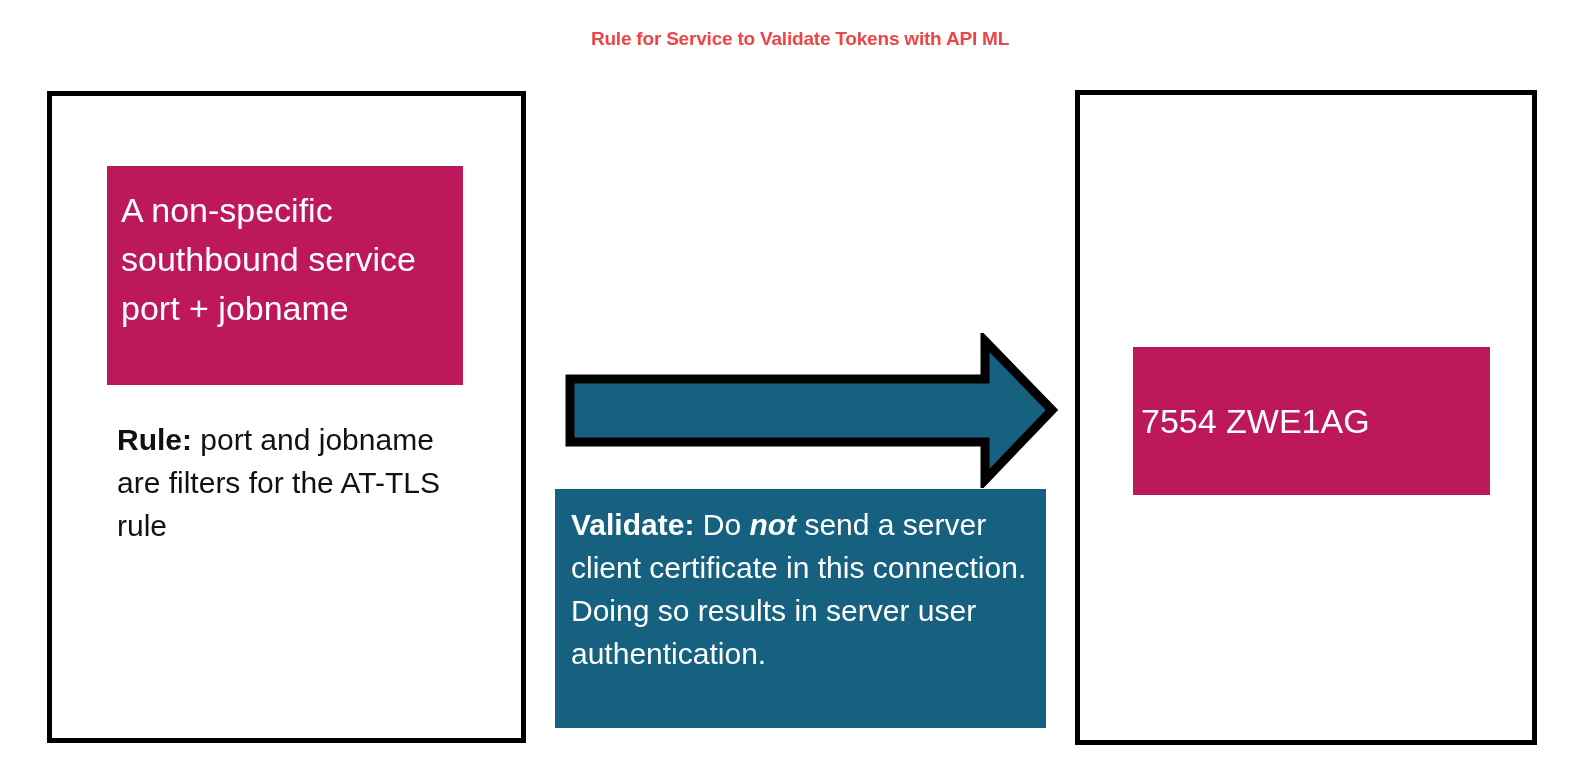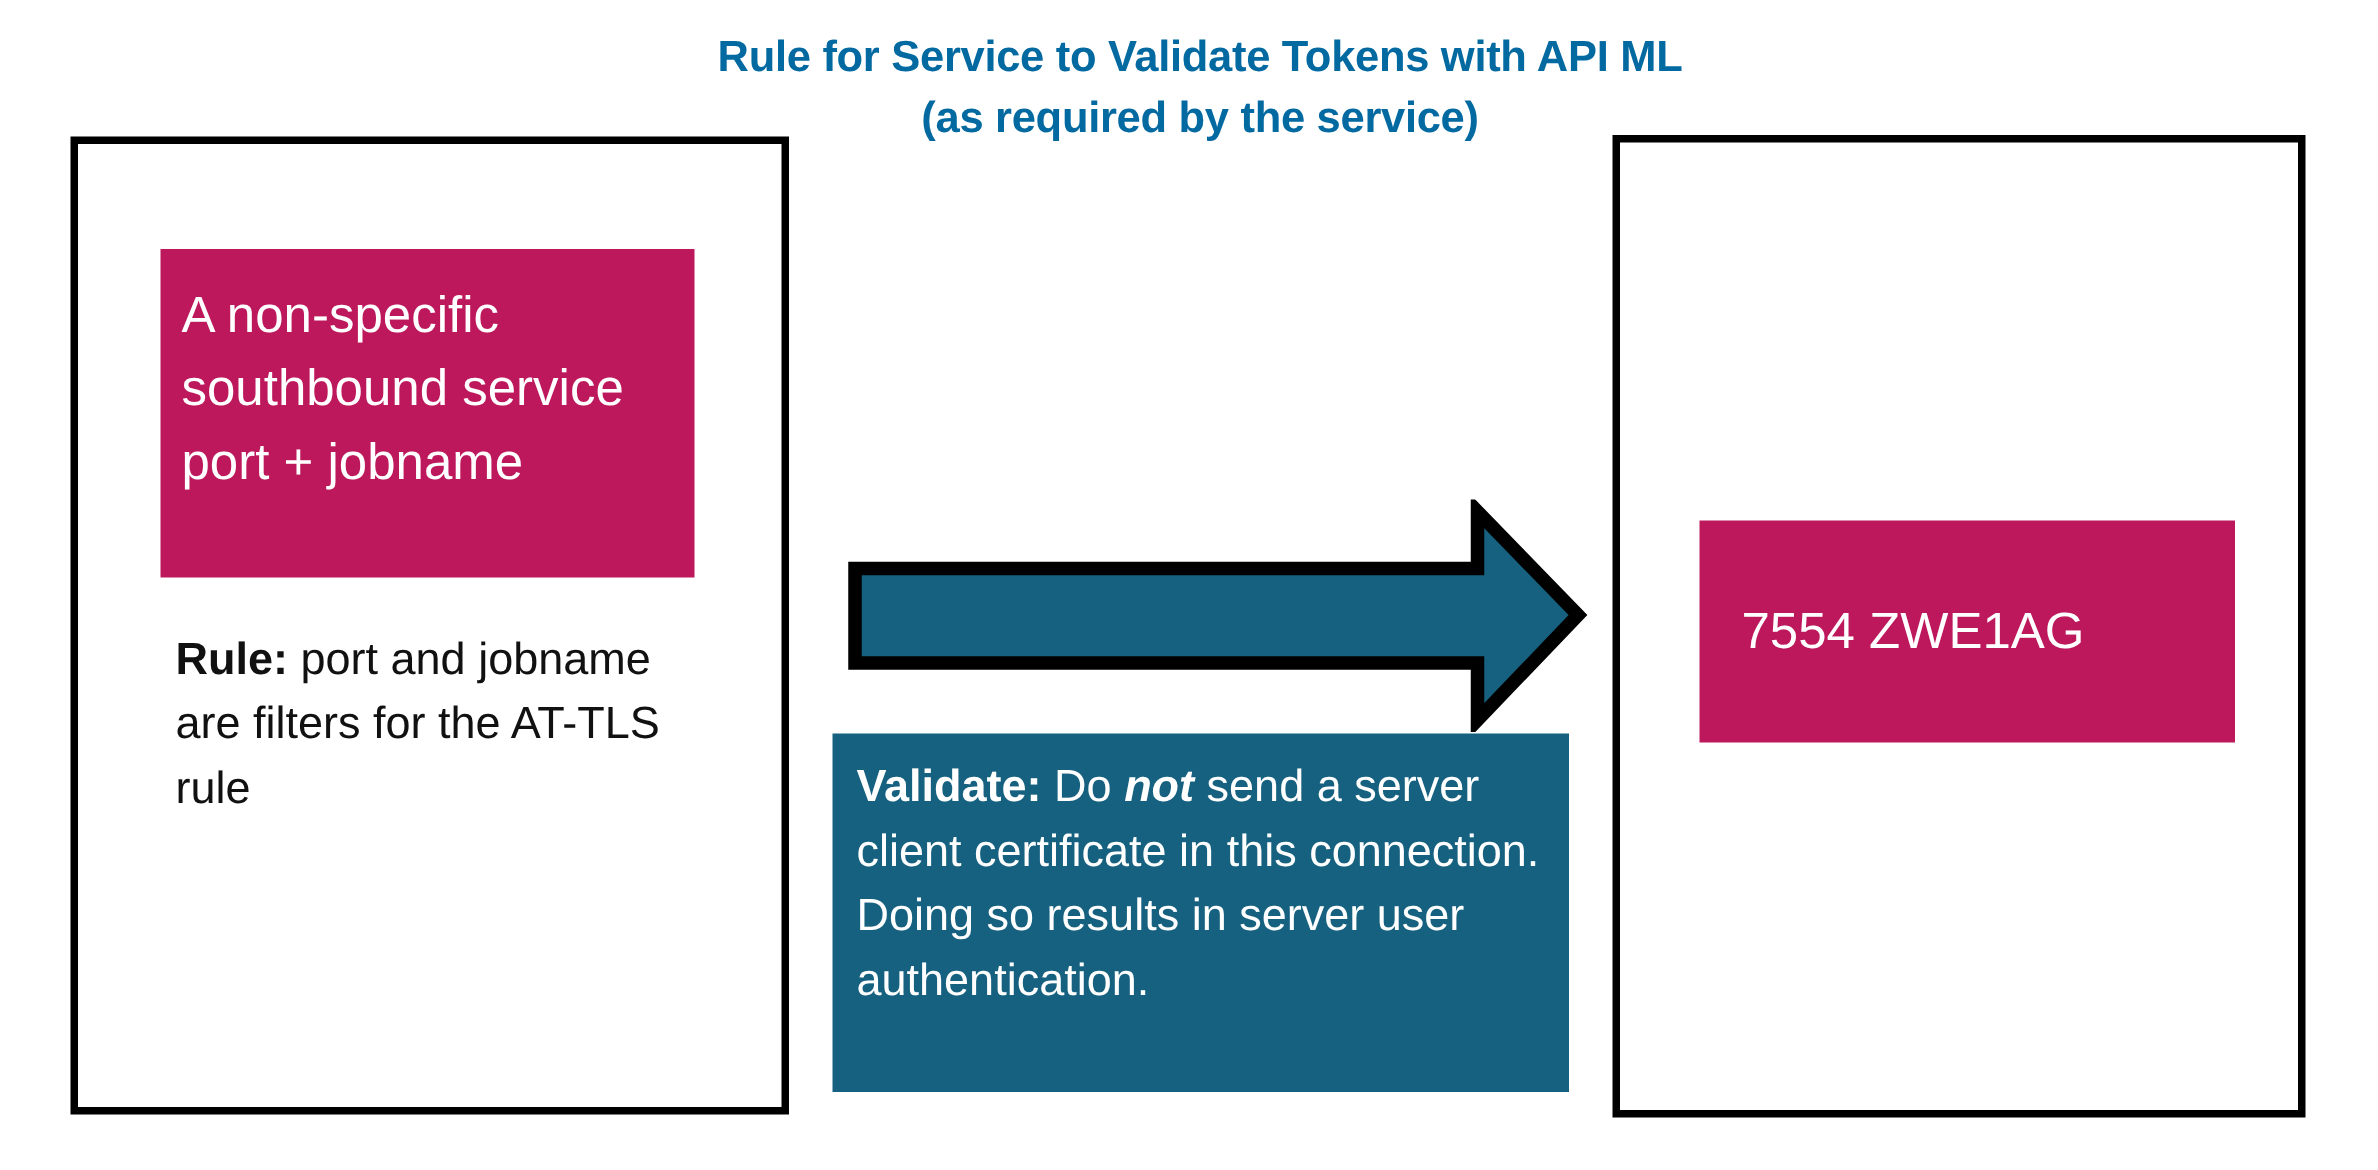--- a/index.html
+++ b/index.html
@@ -21,23 +21,23 @@
   }
 
   
   .diagram-title {
     position: absolute;
     left: 340px;
     top: 18px;
     width: 920px;
     text-align: center;
     font-weight: bold;
-    font-size: 29px;
+    font-size: 19px;
     line-height: 41px;
-    color: #0369a1;
+    color: #ef4444;
     letter-spacing: -0.2px;
   }
   .diagram-title .line2 { display: block; }
 
   
   .panel {
     position: absolute;
     background: #ffffff;
     border: 5px solid #000000;
     box-sizing: border-box;
@@ -87,21 +87,21 @@
     font-weight: 400;
   }
 
   #box-target {
     left: 1133px;
     top: 347px;
     width: 357px;
     height: 148px;
     display: flex;
     align-items: center;
-    padding-left: 28px;
+    padding-left: 8px;
     font-size: 34px;
     font-weight: 400;
   }
 
   #box-important {
     left: 555px;
     top: 489px;
     width: 491px;
     height: 239px;
     padding: 14px 14px 0 16px;
@@ -133,21 +133,20 @@
     height: 155px;
   }
 </style>
 </head>
 <body>
 
 <div id="canvas">
 
   <div class="diagram-title">
     <span>Rule for Service to Validate Tokens with API ML</span>
-    <span class="line2">(as required by the service)</span>
   </div>
 
   <div class="panel" id="panel-left"></div>
 
   <div class="panel" id="panel-right"></div>
 
   <div class="box magenta" id="box-source">A non-specific southbound service port + jobname</div>
 
   <div id="note-text">
     <b>Rule:</b><span> port and jobname are filters for the AT-TLS rule</span>

